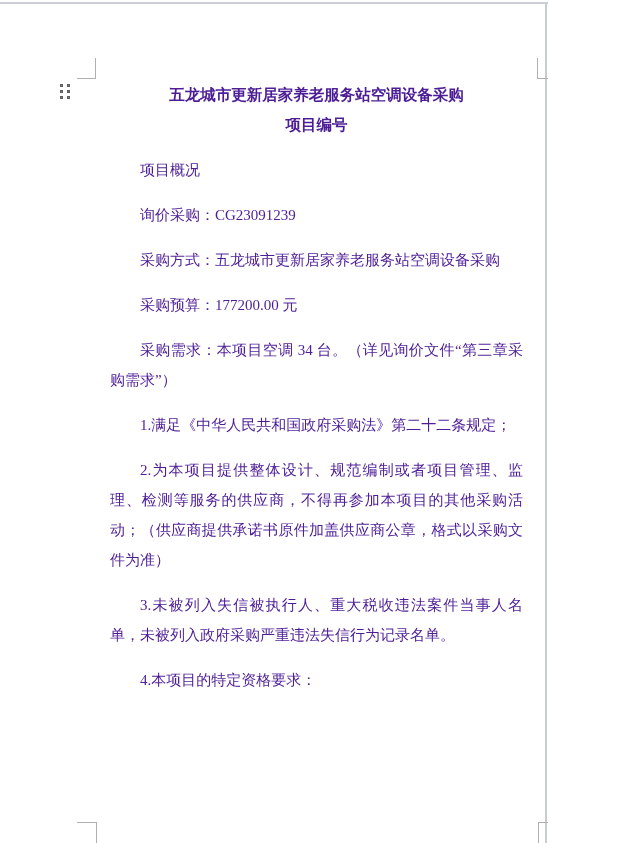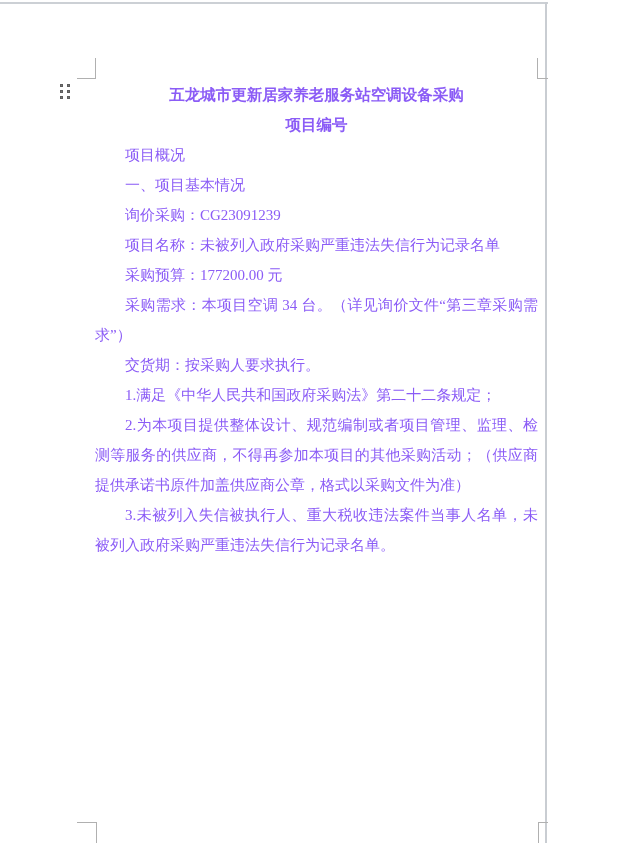--- a/index.html
+++ b/index.html
@@ -7,21 +7,21 @@
     padding: 0;
     background: #ffffff;
   }
   .page {
     position: relative;
     width: 548px;
     height: 843px;
     background: #ffffff;
     overflow: hidden;
     font-family: "Liberation Serif", serif;
-    color: #8b5cf6;
+    color: #4c1d95;
   }
   .top-border {
     position: absolute;
     top: 2px; left: 0;
     width: 636px; height: 2px;
     background: #ccd0d5;
   }
   .right-border {
     position: absolute;
     top: 2px; right: 1px;
@@ -75,21 +75,21 @@
   }
   .doc-title, .doc-subtitle {
     margin: 0;
     font-family: "Liberation Sans", sans-serif;
     font-size: 15.5px;
     font-weight: bold;
     text-align: center;
     line-height: 30px;
   }
   .para {
-    margin: 0;
+    margin: 15px;
     text-indent: 2em;
     text-align: justify;
     line-height: 30px;
     word-break: break-all;
   }
 </style>
 </head>
 <body>
 
 <div class="page">
@@ -114,24 +114,23 @@
         <span class="dot"></span>
         <span class="dot"></span>
       </div>
   </div>
 
   <div class="content">
     <h1 class="doc-title">五龙城市更新居家养老服务站空调设备采购</h1>
     <h2 class="doc-subtitle">项目编号</h2>
     <div id="paragraphs">
         <p class="para">项目概况</p>
-        <p class="para">一、项目基本情况</p>
         <p class="para">询价采购：CG23091239</p>
-        <p class="para">项目名称：未被列入政府采购严重违法失信行为记录名单</p>
+        <p class="para">采购方式：五龙城市更新居家养老服务站空调设备采购</p>
         <p class="para">采购预算：177200.00 元</p>
         <p class="para">采购需求：本项目空调 34 台。（详见询价文件“第三章采购需求”）</p>
-        <p class="para">交货期：按采购人要求执行。</p>
         <p class="para">1.满足《中华人民共和国政府采购法》第二十二条规定；</p>
         <p class="para">2.为本项目提供整体设计、规范编制或者项目管理、监理、检测等服务的供应商，不得再参加本项目的其他采购活动；（供应商提供承诺书原件加盖供应商公章，格式以采购文件为准）</p>
         <p class="para">3.未被列入失信被执行人、重大税收违法案件当事人名单，未被列入政府采购严重违法失信行为记录名单。</p>
+        <p class="para">4.本项目的特定资格要求：</p>
       </div>
   </div>
 </div>
 
 </body></html>

